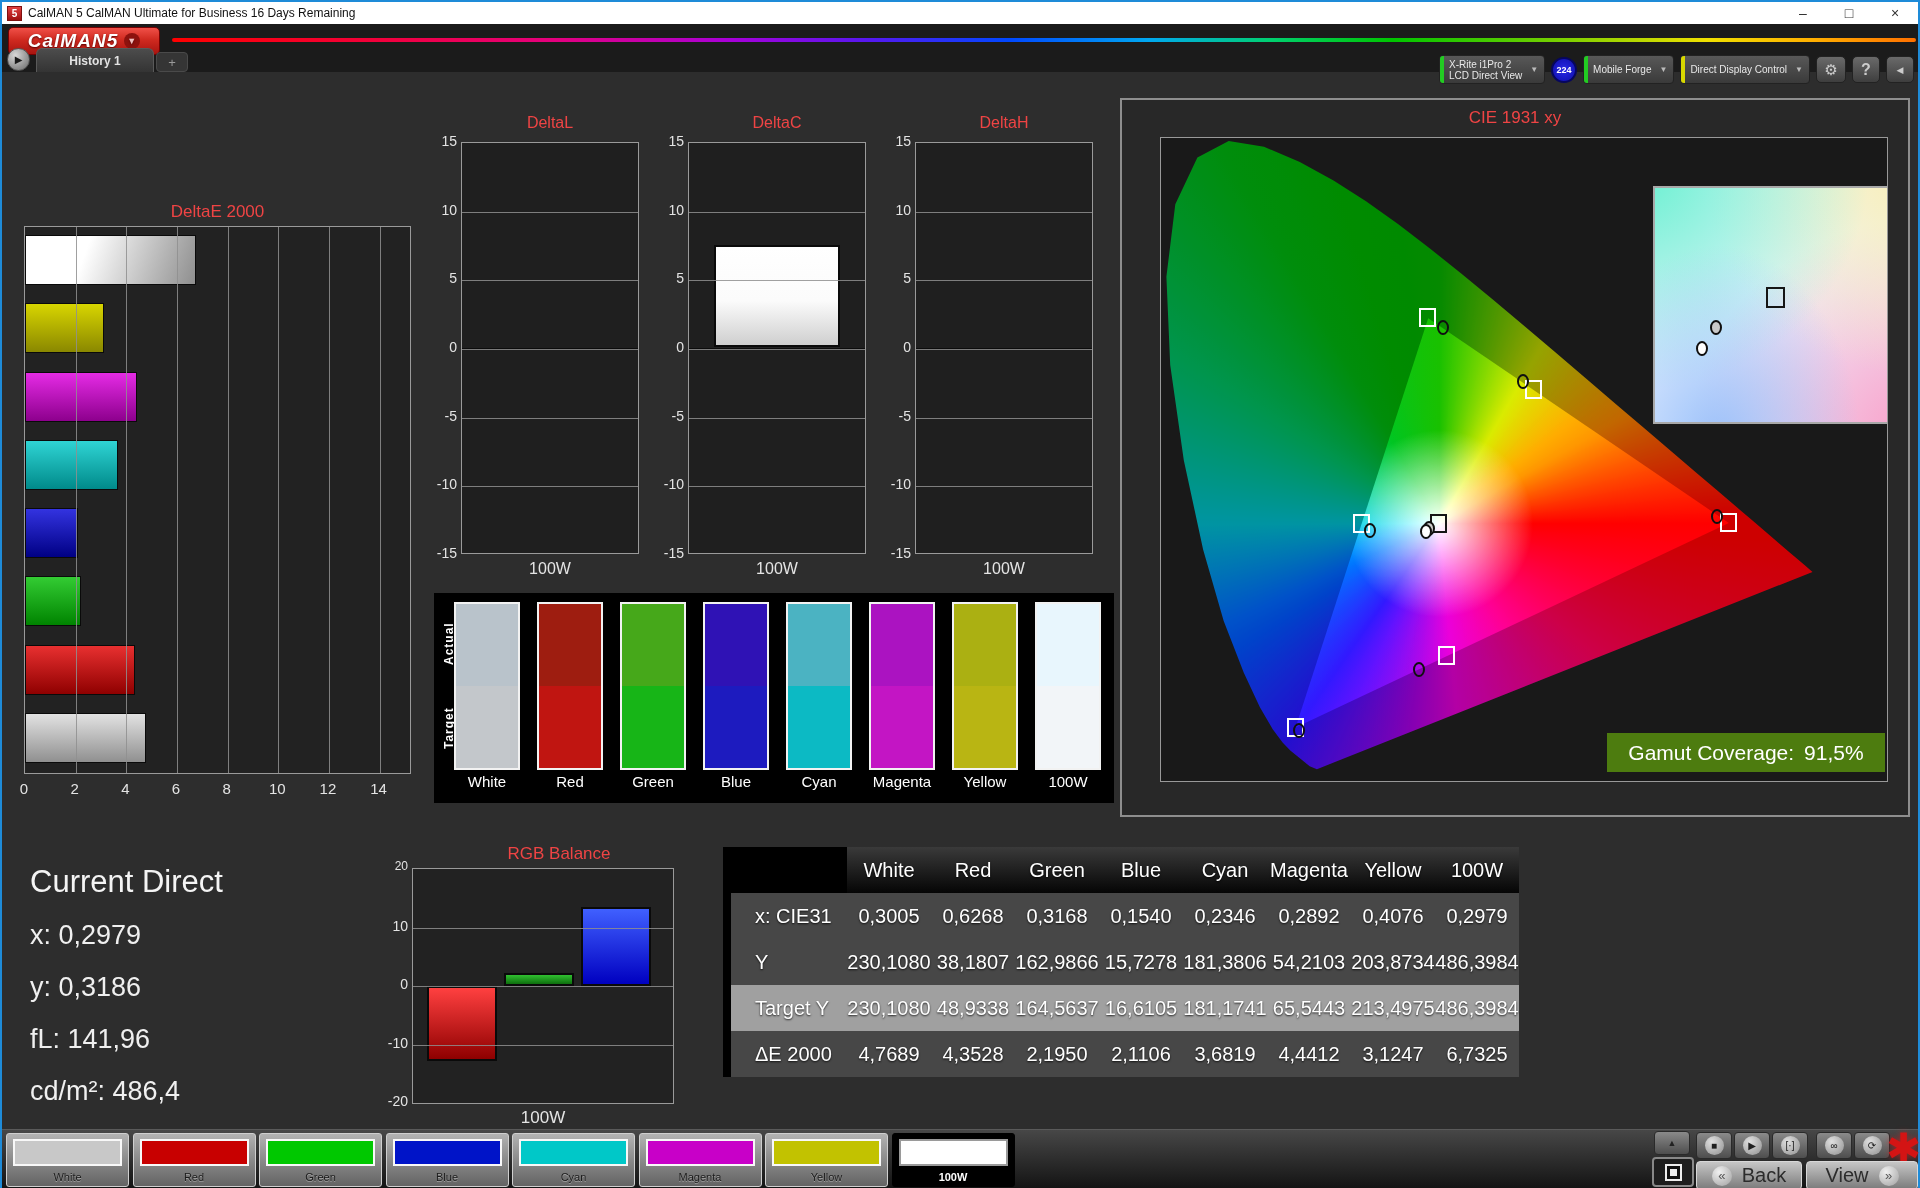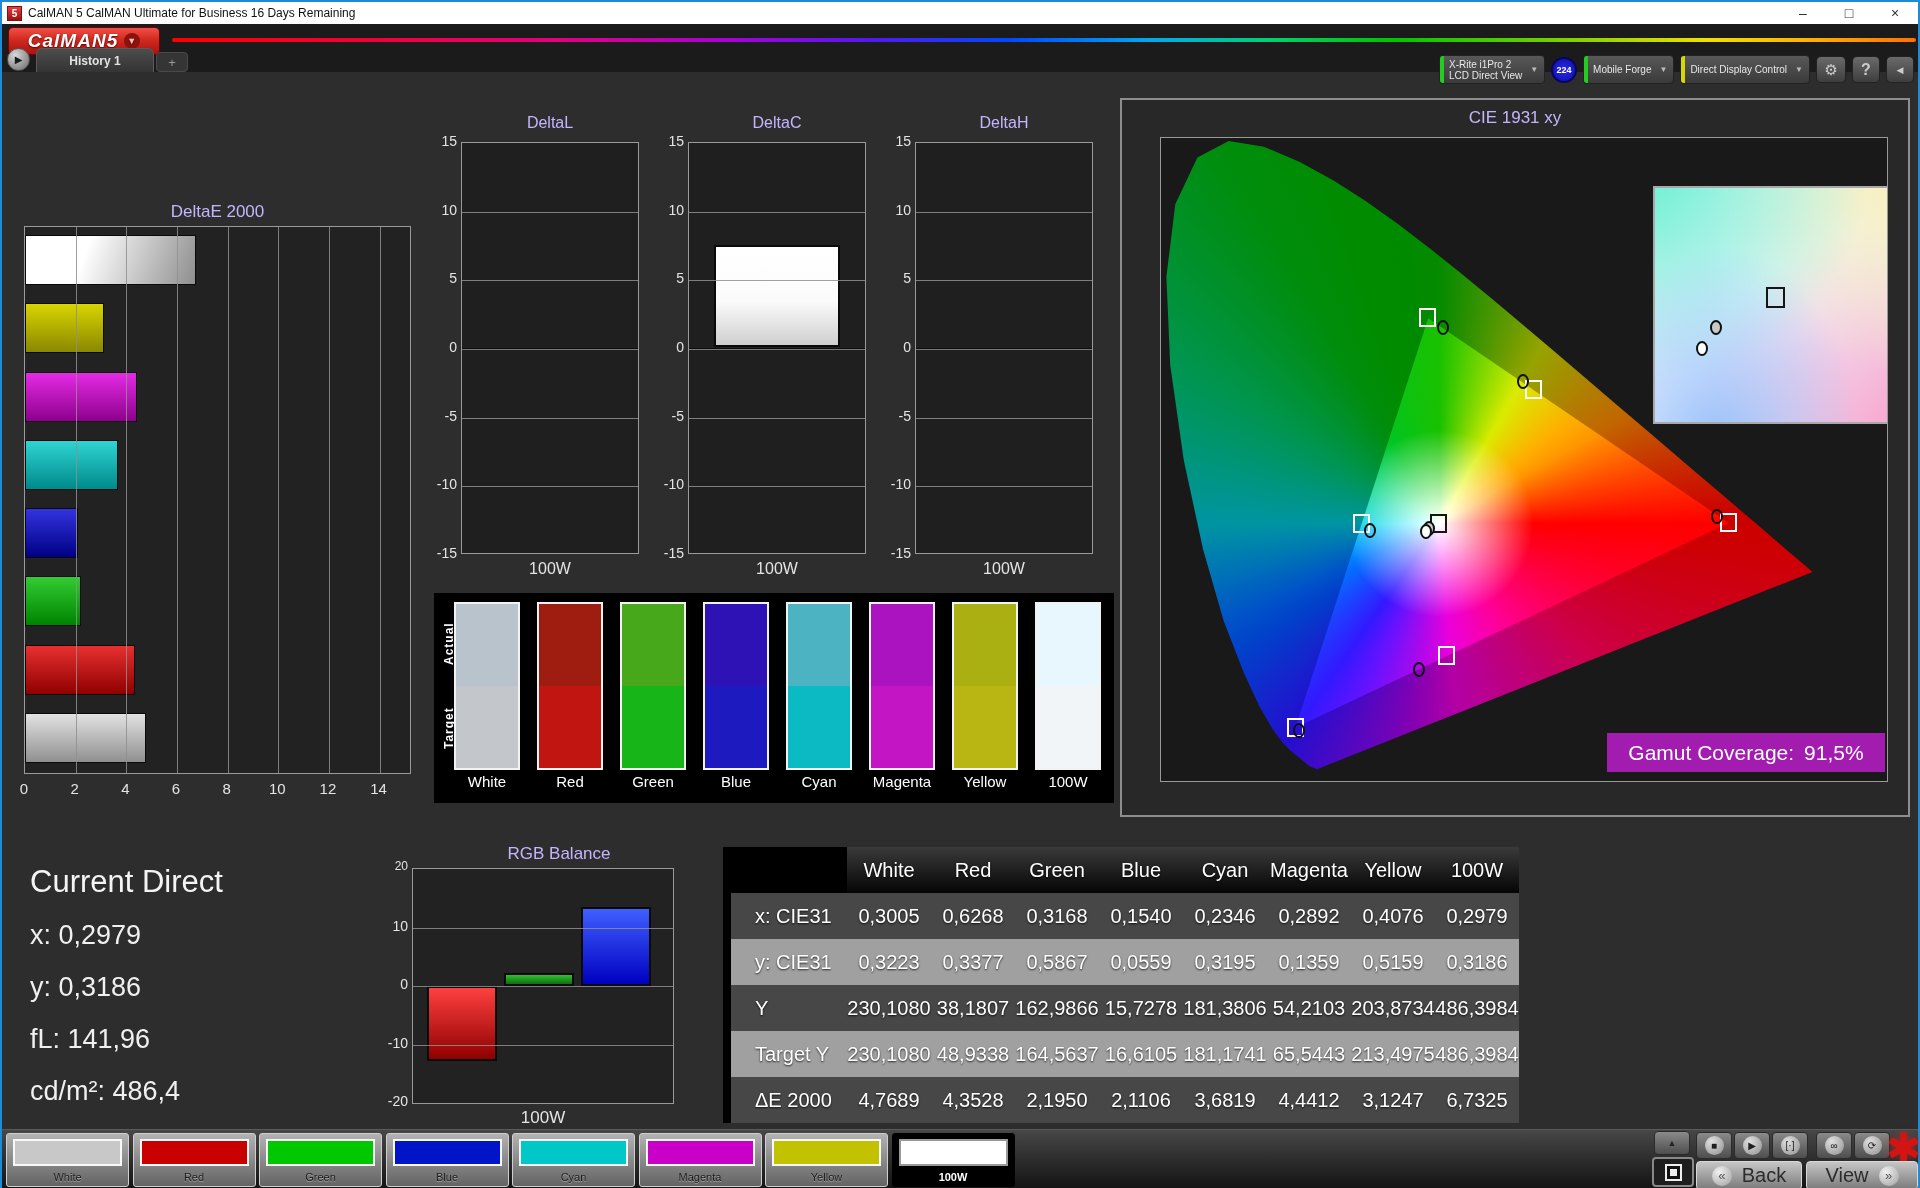--- a/index.html
+++ b/index.html
@@ -47,21 +47,21 @@
     display:flex; align-items:center; padding:0 6px 0 0; color:#e8e8e8; font-size:10px; line-height:11px; }
   .dd .bar { width:4px; align-self:stretch; border-radius:3px 0 0 3px; margin-right:5px; }
   .dd .caret { margin-left:8px; color:#bbb; font-size:8px; }
   .badge { width:26px; height:26px; border-radius:50%; background:radial-gradient(#2a2ae8,#0d0da8);
     border:2px solid #06065e; color:#fff; font-size:9px; font-weight:bold;
     display:flex; align-items:center; justify-content:center; }
   .sqbtn { height:27px; background:linear-gradient(#6a6a6a,#3e3e3e); border:1px solid #222;
     border-radius:5px; color:#ccc; display:flex; align-items:center; justify-content:center; }
 
   
-  .panel-title { position:absolute; color:#c4b5fd; font-size:17px; text-align:center; }
+  .panel-title { position:absolute; color:#ef4444; font-size:17px; text-align:center; }
   .plot { position:absolute; background:#222222; border:1px solid #9a9a9a; }
   .gridv,.gridh { position:absolute; background:#8f8f8f; opacity:.85; }
   .gridv { width:1px; top:0; bottom:0; }
   .gridh { height:1px; left:0; right:0; }
   .zeroline { position:absolute; height:2px; left:0; right:0; background:#0c0c0c; }
   .ticklabel { position:absolute; color:#e4e4e4; font-size:15px; }
   .hbar,.vbar { position:absolute; border:1px solid #0a0a0a; }
   .pagetitle { position:absolute; left:28px; top:88px; color:#fafafa; font-size:46px; font-weight:300;
     letter-spacing:1px; }
 
@@ -82,21 +82,21 @@
   .cielayer { position:absolute; inset:0; }
   .marker-sq { position:absolute; width:17px; height:19px; border:2px solid #fff; background:transparent; }
   .marker-ci { position:absolute; width:12px; height:15px; border:2px solid #101010; border-radius:50%; }
   .inset { position:absolute; left:492px; top:48px; width:251px; height:238px; border:2px solid #a8a8a8;
     background:
       radial-gradient(at 25% 110%, rgba(150,190,250,.95) 0%, rgba(150,190,250,0) 55%),
       radial-gradient(at -8% -8%, rgba(95,240,205,.95) 0%, rgba(95,240,205,0) 62%),
       radial-gradient(at 108% -8%, rgba(250,238,175,.95) 0%, rgba(250,238,175,0) 58%),
       radial-gradient(at 108% 108%, rgba(250,150,195,.95) 0%, rgba(250,150,195,0) 62%),
       #eef5ff; }
-  .gamutbox { position:absolute; left:446px; top:595px; width:278px; height:39px; background:#a21caf;
+  .gamutbox { position:absolute; left:446px; top:595px; width:278px; height:39px; background:#4d7c0f;
     color:#fff; font-size:21px; display:flex; align-items:center; justify-content:center; gap:10px; }
 
   
   .reading-title { position:absolute; left:28px; top:862px; color:#f4f4f4; font-size:31px; }
   .reading-line { position:absolute; left:28px; color:#f0f0f0; font-size:27px; }
 
   
   .dtable { position:absolute; left:721px; top:845px; border-left:8px solid #000; }
   .trow { display:grid; grid-template-columns:116px repeat(8,84px); height:46px; }
   .trow > div { display:flex; align-items:center; justify-content:center; color:#fff; font-size:20px;
@@ -393,31 +393,20 @@
         <div>x: CIE31</div>
         <div>0,3005</div>
         <div>0,6268</div>
         <div>0,3168</div>
         <div>0,1540</div>
         <div>0,2346</div>
         <div>0,2892</div>
         <div>0,4076</div>
         <div>0,2979</div>
       </div>
-      <div class="trow rlight">
-        <div>y: CIE31</div>
-        <div>0,3223</div>
-        <div>0,3377</div>
-        <div>0,5867</div>
-        <div>0,0559</div>
-        <div>0,3195</div>
-        <div>0,1359</div>
-        <div>0,5159</div>
-        <div>0,3186</div>
-      </div>
       <div class="trow rdark">
         <div>Y</div>
         <div>230,1080</div>
         <div>38,1807</div>
         <div>162,9866</div>
         <div>15,7278</div>
         <div>181,3806</div>
         <div>54,2103</div>
         <div>203,8734</div>
         <div>486,3984</div>

